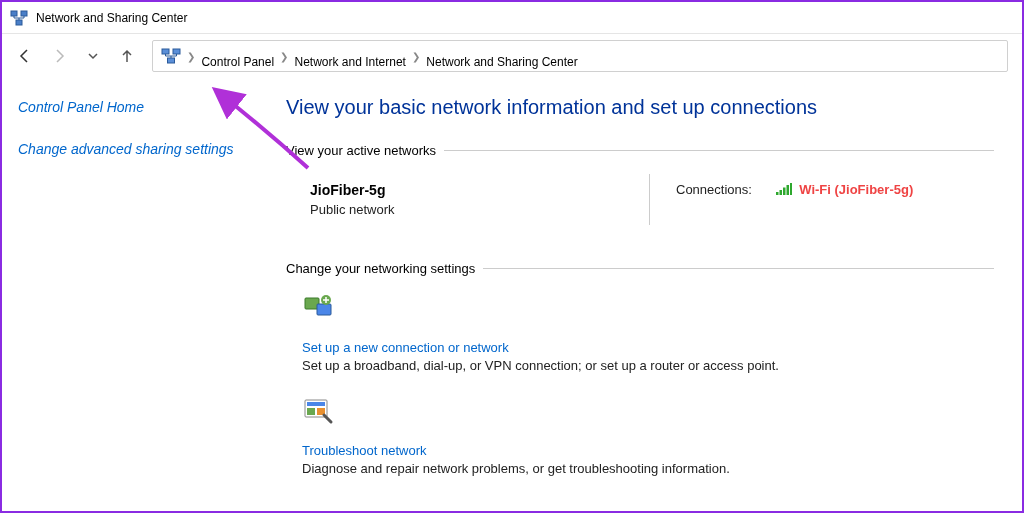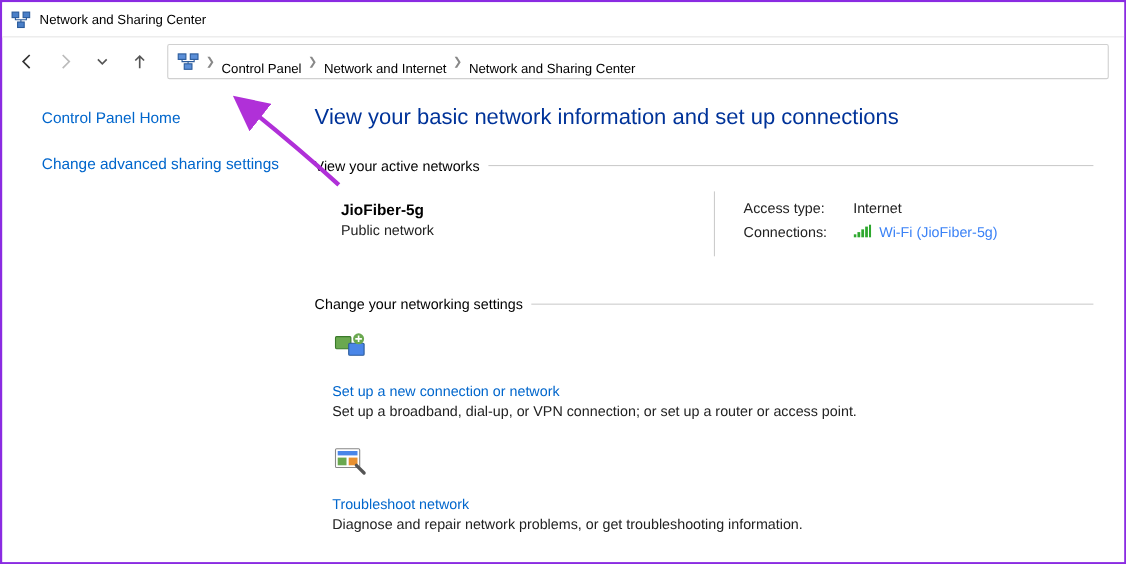--- a/index.html
+++ b/index.html
@@ -11,36 +11,36 @@
     
     .navbar { height: 44px; display: flex; align-items: center; padding: 0 14px; gap: 16px; }
     .nav-btn { width: 18px; height: 18px; display: flex; align-items: center; justify-content: center; cursor: pointer; color: #555; }
     .nav-btn.disabled { color: #bbb; }
     .addressbar { flex: 1; height: 32px; border: 1px solid #d0d0d0; border-radius: 2px; display: flex; align-items: center; padding: 0 8px; gap: 6px; font-size: 12px; color: #000; }
     .addressbar .sep { color: #888; font-size: 10px; }
     .addressbar .crumb { color: #000; cursor: pointer; margin-top: 12px; }
     .cp-icon { width: 20px; height: 20px; }
     
     .content { display: flex; height: calc(513px - 32px - 44px - 4px); }
-    .sidebar { width: 260px; padding: 20px 0 0 36px; }
+    .sidebar { width: 260px; padding: 20px 0 0 16px; font-style: italic; }
     .sidebar a { display: block; color: #0066cc; font-size: 14px; text-decoration: none; margin-bottom: 22px; line-height: 1.4; cursor: pointer; }
     
     .main { flex: 1; padding: 18px 28px 16px 24px; position: relative; }
     .heading { color: #003399; font-size: 20px; font-weight: 400; margin-bottom: 24px; }
     .section-label { font-size: 13px; color: #000; display: flex; align-items: center; gap: 8px; margin-bottom: 16px; }
     .section-label .line { flex: 1; height: 1px; background: #ccc; }
     
     .networks { display: flex; margin-bottom: 36px; margin-left: 24px; }
     .net-left { flex: 0 0 340px; border-right: 1px solid #ccc; padding: 8px 0; }
     .net-left .ssid { font-weight: 600; font-size: 14px; color: #000; }
     .net-left .type { font-size: 13px; color: #222; margin-top: 4px; }
     .net-right { flex: 1; padding: 8px 0 8px 26px; font-size: 13px; color: #222; }
     .net-right .row { margin-bottom: 6px; }
     .net-right .label { display: inline-block; width: 96px; }
-    .net-right .link { color: #3b82f6; cursor: pointer; }
+    .net-right .link { color: #ef4444; cursor: pointer; font-weight: bold; }
     .wifi-icon { display: inline-block; vertical-align: middle; margin-right: 4px; }
     
     .option-row { display: flex; gap: 16px; margin: 0 0 22px 16px; align-items: flex-start; flex-direction: column; }
     .option-row .opt-icon { width: 32px; height: 32px; flex-shrink: 0; }
     .option-row .opt-text .opt-title { color: #0066cc; font-size: 13px; cursor: pointer; margin-bottom: 3px; }
     .option-row .opt-text .opt-desc { color: #222; font-size: 13px; }
     
     .arrow-annotation { position: absolute; left: -56px; top: 2px; pointer-events: none; }
   </style>
 </head>
@@ -120,24 +120,20 @@
       <span class="line"></span>
     </div>
 
     <div class="networks">
       <div class="net-left">
         <div class="ssid">JioFiber-5g</div>
         <div class="type">Public network</div>
       </div>
       <div class="net-right">
         <div class="row">
-          <span class="label">Access type:</span>
-          <span>Internet</span>
-        </div>
-        <div class="row">
           <span class="label">Connections:</span>
           <span class="wifi-icon">
             <svg width="16" height="12" viewBox="0 0 16 12">
                 <rect x="0" y="9" width="2.5" height="3" fill="#2ea82e"></rect>
                 <rect x="3.5" y="7" width="2.5" height="5" fill="#2ea82e"></rect>
                 <rect x="7" y="4.5" width="2.5" height="7.5" fill="#2ea82e"></rect>
                 <rect x="10.5" y="2" width="2.5" height="10" fill="#2ea82e"></rect>
                 <rect x="14" y="0" width="2" height="12" fill="#2ea82e"></rect>
               </svg>
           </span>

